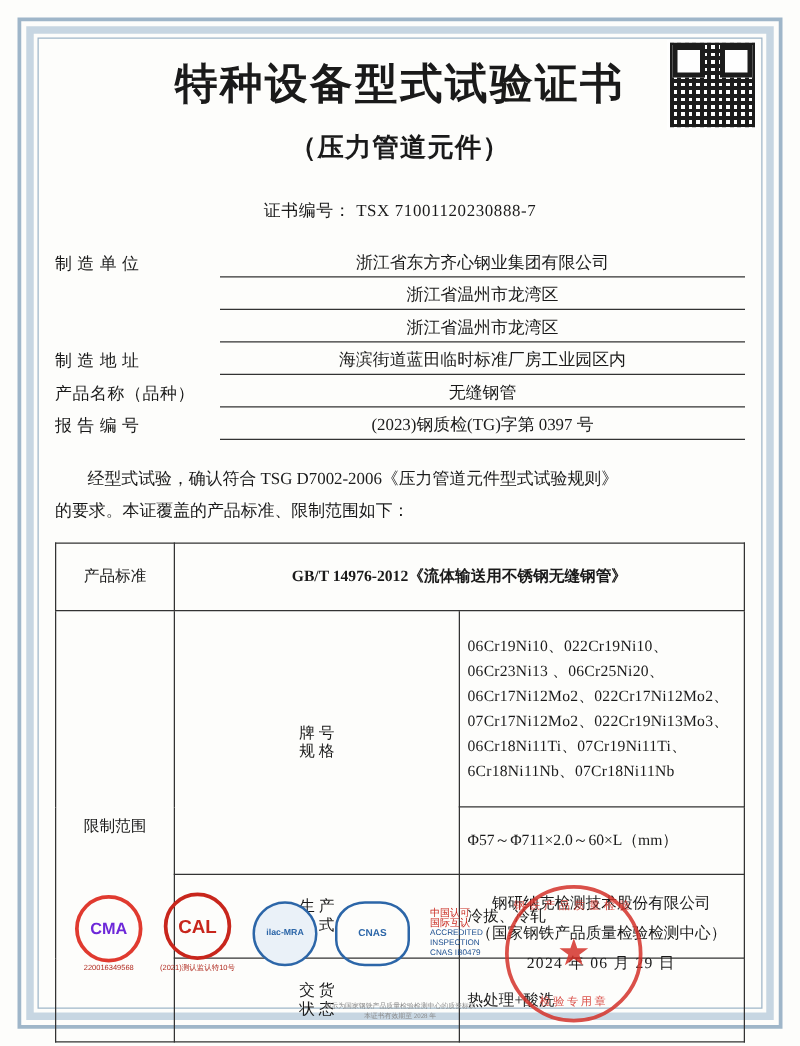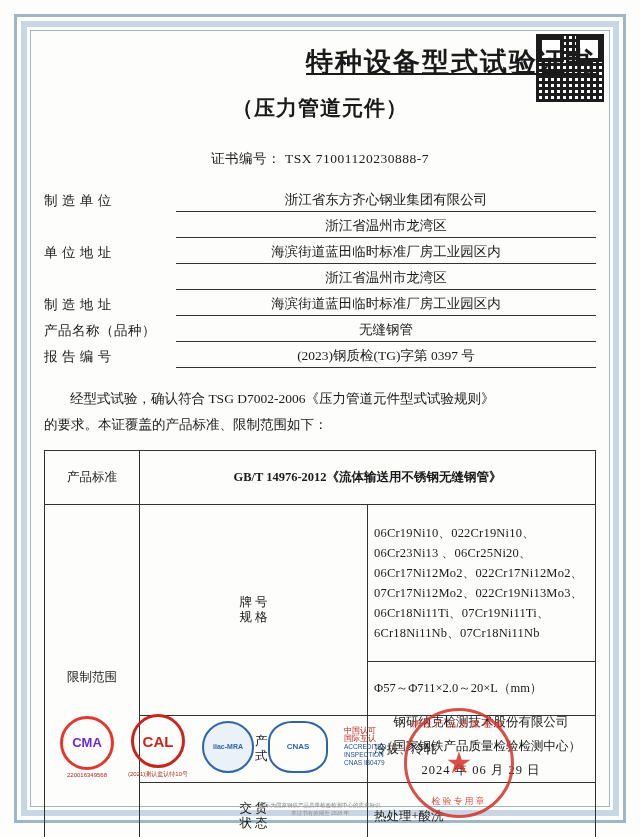--- a/index.html
+++ b/index.html
@@ -70,27 +70,26 @@
     content: "";
     position: absolute;
     width: 18px; height: 18px;
     border: 4px solid #111;
     background: #fff;
   }
   .qr::before { left: 2px; top: 2px; }
   .qr::after { right: 2px; top: 2px; }
 
   h1.title {
-    text-align: right;
-    font-size: 27px;
+    text-align: center;
+    font-size: 34px;
     letter-spacing: 2px;
     font-weight: bold;
     margin: 14px 0 0 0;
     font-family: "Liberation Serif", "DejaVu Serif", serif;
-    text-decoration: underline;
   }
   h2.subtitle {
     text-align: center;
     font-size: 21px;
     font-weight: bold;
     letter-spacing: 1px;
     margin: 14px 0 0 0;
   }
   .cert-no {
     text-align: center;
@@ -279,24 +278,20 @@
       <tbody>
           <tr>
         <td class="label">制 造 单 位</td>
         <td class="value">浙江省东方齐心钢业集团有限公司</td>
       </tr>
       <tr>
         <td class="label"></td>
         <td class="value">浙江省温州市龙湾区</td>
       </tr>
       <tr>
-        <td class="label">单 位 地 址</td>
-        <td class="value">海滨街道蓝田临时标准厂房工业园区内</td>
-      </tr>
-      <tr>
         <td class="label"></td>
         <td class="value">浙江省温州市龙湾区</td>
       </tr>
       <tr>
         <td class="label">制 造 地 址</td>
         <td class="value">海滨街道蓝田临时标准厂房工业园区内</td>
       </tr>
       <tr>
         <td class="label">产品名称（品种）</td>
         <td class="value">无缝钢管</td>
@@ -321,21 +316,21 @@
       </tr>
       <tr>
         <td class="col-a" rowspan="4">限制范围</td>
         <td class="col-b" rowspan="2">
           <div>牌 号</div>
           <div>规 格</div>
         </td>
         <td class="grades">06Cr19Ni10、022Cr19Ni10、06Cr23Ni13 、06Cr25Ni20、06Cr17Ni12Mo2、022Cr17Ni12Mo2、07Cr17Ni12Mo2、022Cr19Ni13Mo3、06Cr18Ni11Ti、07Cr19Ni11Ti、6Cr18Ni11Nb、07Cr18Ni11Nb</td>
       </tr>
       <tr>
-        <td class="dim">Φ57～Φ711×2.0～20×L（mm）</td>
+        <td class="dim">Φ57～Φ711×2.0～60×L（mm）</td>
       </tr>
       <tr>
         <td class="col-b">
           <div>生 产</div>
           <div>方 式</div>
         </td>
         <td class="dim">冷拔、冷轧</td>
       </tr>
       <tr>
         <td class="col-b">

